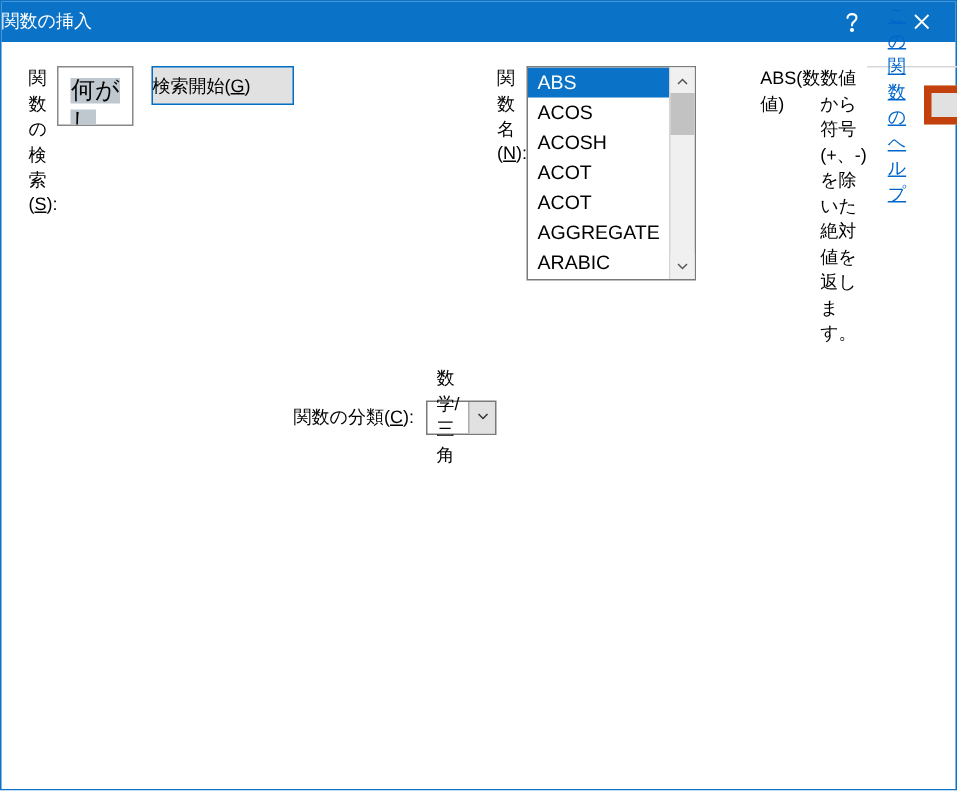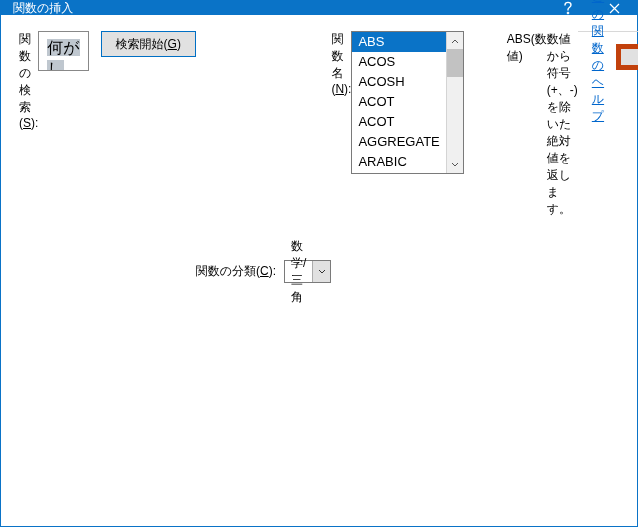--- a/index.html
+++ b/index.html
@@ -1,27 +1,27 @@
 <!DOCTYPE html>
 <html><head>
 <meta charset="utf-8">
 <style>
   * { box-sizing: border-box; margin: 0; padding: 0; font-family: "Yu Gothic UI", "Meiryo", sans-serif; }
   html, body { width: 638px; height: 527px; overflow: hidden; background: #fff; }
   .window { width: 638px; height: 527px; border: 1px solid #0a73c7; display: flex; flex-direction: column; }
-  .titlebar { height: 14px; background: #0a73c7; color: #fff; display: flex; align-items: center; padding-left: 12px; font-size: 12px; }
+  .titlebar { height: 27px; background: #0a73c7; color: #fff; display: flex; align-items: center; padding-left: 0; font-size: 12px; }
   .titlebar .title { flex: 1; }
   .titlebar .btn { width: 46px; height: 30px; display: flex; align-items: center; justify-content: center; font-size: 13px; cursor: default; }
   .titlebar .btn svg { stroke: #fff; }
   .body { flex: 1; padding: 16px 18px 0 18px; display: flex; flex-direction: row; font-size: 12px; color: #000; }
   .row-label { margin-bottom: 4px; }
   .search-row { display: flex; gap: 12px; align-items: flex-start; margin-bottom: 14px; }
   .search-box { flex: 1; height: 40px; border: 1px solid #888; padding: 6px 8px; font-size: 16px; line-height: 1.3; resize: none; overflow: hidden; outline: none; background: #fff; }
   .search-box .seltext { background: #bfc7cf; }
-  .search-btn { width: 95px; height: 26px; border: 1px solid #006fc4; background: #e1e1e1; font-size: 12px; cursor: default; display: flex; align-items: center; justify-content: center; }
+  .search-btn { width: 95px; height: 26px; border: 1px solid #006fc4; background: #e1e1e1; font-size: 12px; cursor: default; display: flex; align-items: center; justify-content: flex-start; }
   .cat-row { display: flex; align-items: center; gap: 8px; margin-bottom: 14px; }
   .cat-label { white-space: nowrap; }
   .cat-select-wrap { flex: 1; display: flex; border: 1px solid #7a7a7a; height: 23px; background: #fff; }
   .cat-value { flex: 1; padding: 2px 6px; display: flex; align-items: center; }
   .cat-arrow { width: 18px; border-left: 1px solid #acacac; background: #e1e1e1; display: flex; align-items: center; justify-content: center; }
   .cat-arrow svg { display: block; }
   .listbox { border: 1px solid #7a7a7a; height: 143px; display: flex; margin-bottom: 8px; }
   .list-items { flex: 1; overflow: hidden; }
   .list-item { padding: 1px 6px; font-size: 13px; line-height: 18px; white-space: nowrap; }
   .list-item.selected { background: #0a73c7; color: #fff; }

